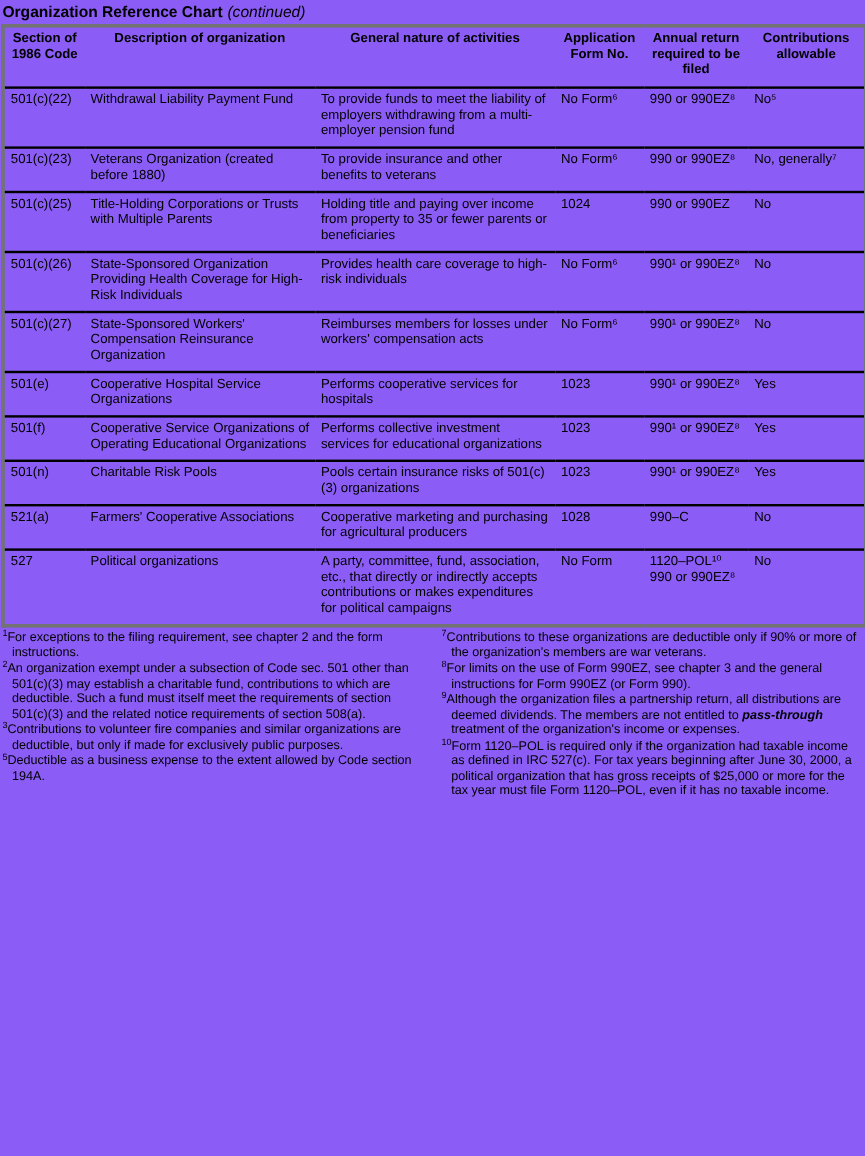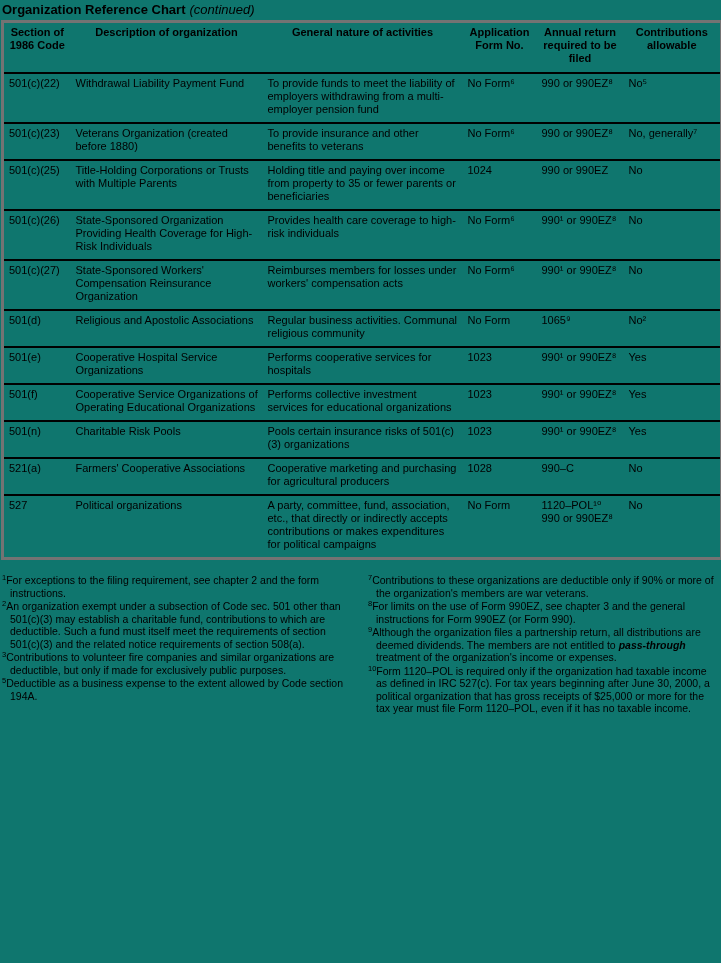--- a/index.html
+++ b/index.html
@@ -1,19 +1,19 @@
 <!DOCTYPE html>
 <html><head>
 <meta charset="utf-8">
 <style>
   html,body{margin:0;padding:0;background:#ffffff;}
   .page{
     position:relative;
     width:721px;height:963px;
-    background:#0f766e;
+    background:#8b5cf6;
     color:#000;
     font-family:"Liberation Sans","DejaVu Sans",sans-serif;
     overflow:hidden;
   }
   .doc-title{
     padding:2px 0 3px 2px;
     font-size:13px;
     line-height:15px;
   }
   .doc-title .t-main{font-weight:bold;}
@@ -38,21 +38,21 @@
     text-align:center;
     white-space:pre-line;
     border-top:none;
     padding:3px 2px 4px 2px;
     height:42px;
   }
   td.c-annual{white-space:pre-line;}
   td.c-code{padding-left:5px;}
   .footnotes{
     display:flex;
-    margin:14px 0 0 2px;
+    margin:2px 0 0 2px;
     column-gap:14px;
     font-size:10.5px;
     line-height:12.5px;
   }
   .fn-col{width:352px;}
   .fn{
     padding-left:8px;
     text-indent:-8px;
     margin-bottom:1px;
   }
@@ -129,28 +129,20 @@
         <td class="c-annual">990¹ or 990EZ⁸</td>
         <td>No</td>
       </tr>
       <tr>
         <td class="c-code">501(c)(27)</td>
         <td>State-Sponsored Workers' Compensation Reinsurance Organization</td>
         <td>Reimburses members for losses under workers' compensation acts</td>
         <td>No Form⁶</td>
         <td class="c-annual">990¹ or 990EZ⁸</td>
         <td>No</td>
-      </tr>
-      <tr>
-        <td class="c-code">501(d)</td>
-        <td>Religious and Apostolic Associations</td>
-        <td>Regular business activities. Communal religious community</td>
-        <td>No Form</td>
-        <td class="c-annual">1065⁹</td>
-        <td>No²</td>
       </tr>
       <tr>
         <td class="c-code">501(e)</td>
         <td>Cooperative Hospital Service Organizations</td>
         <td>Performs cooperative services for hospitals</td>
         <td>1023</td>
         <td class="c-annual">990¹ or 990EZ⁸</td>
         <td>Yes</td>
       </tr>
       <tr>

